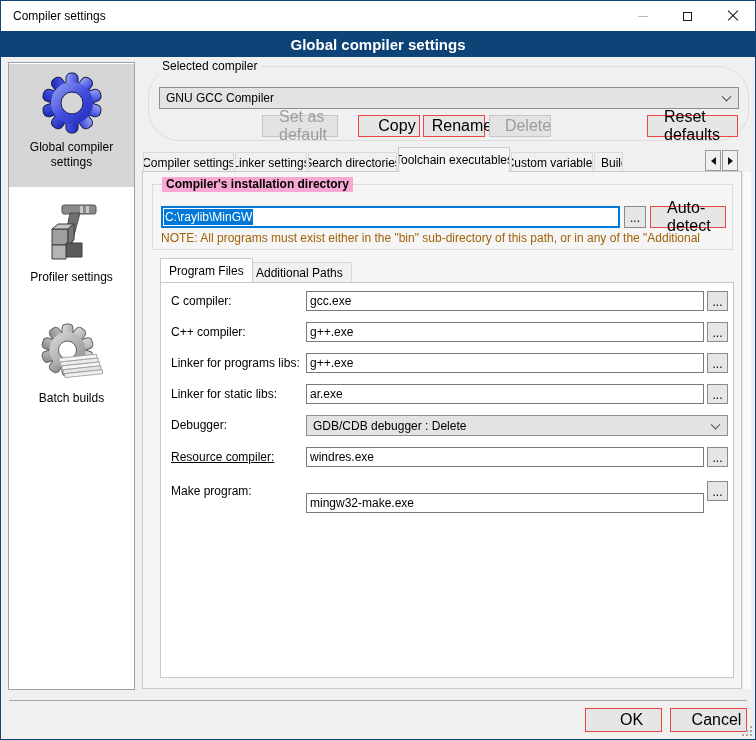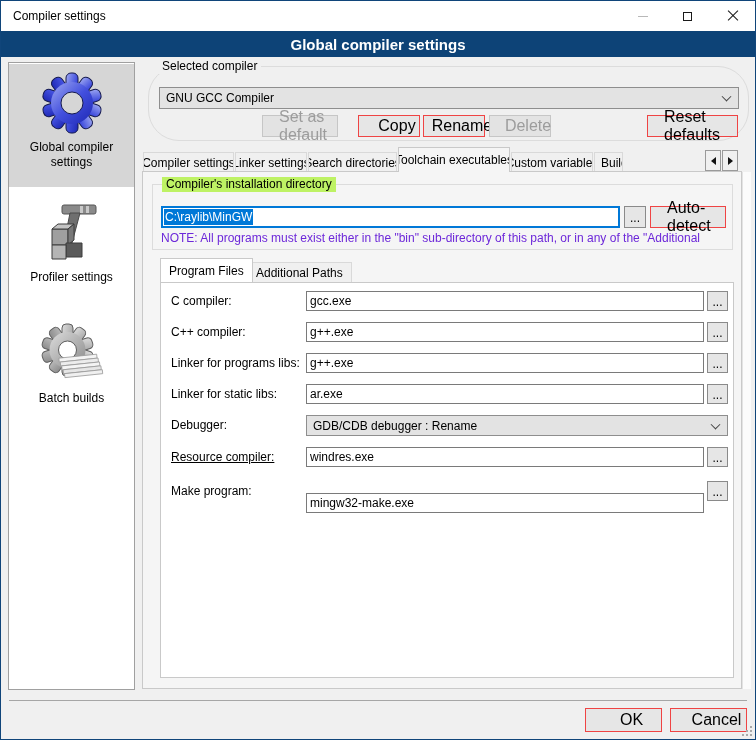--- a/index.html
+++ b/index.html
@@ -31,21 +31,21 @@
              background:#fff; border:1px solid #a0a0a0; }
   .side-item { position:absolute; left:0; right:0; text-align:center; }
   .side-item.selected { background:#d6d6d6; }
   .side-item .icon-wrap { display:block; margin:0 auto; }
   .side-label { display:block; line-height:15px; padding:2px 6px 6px; }
 
   
   .groupbox { position:absolute; border:1px solid #dcdcdc; }
   .legend { position:absolute; top:-8px; left:9px; padding:0 4px; line-height:15px; }
   .legend.on-dialog { background:#f0f0f0; }
-  .legend.on-page { background:#bef264; }
+  .legend.on-page { background:#f9a8d4;font-weight:bold; }
 
   
   .grp-compiler { left:147px; top:65px; width:601px; height:75px;border-radius:31px; }
   .combo { background:#e3e3e3; border:1px solid #8e8e8e; display:flex; align-items:center;
            padding-left:6px; position:absolute; }
   .combo-main { left:10px; top:20px; width:580px; height:22px; }
   .chev { position:absolute; right:8px; top:50%; width:7px; height:7px; border-right:1px solid #444;
           border-bottom:1px solid #444; transform:translateY(-70%) rotate(45deg); }
 
   .btn { position:absolute; height:22px; background:#e6e6e6; border:1px solid #ef4444;
@@ -79,21 +79,21 @@
   .grp-install { left:9px; top:12px; width:581px; height:66px; }
   .path-input { position:absolute; left:8px; top:21px; width:459px; height:22px; background:#fff;
                 border:1px solid #0078d7; box-shadow:inset 0 0 0 1px #0078d7;
                 display:flex; align-items:center; padding-left:2px;text-align:right; }
   .path-sel { background:#0078d7; color:#fff; padding:1px 1px; }
   .mini-btn { position:absolute; width:22px; height:22px; background:#e6e6e6; border:1px solid #8a8a8a;
               display:flex; align-items:flex-end; justify-content:center; line-height:10px; padding-bottom:4px; }
   .b-browse-path { left:471px; top:21px; }
   .b-autodetect { left:497px; top:21px; width:76px; height:22px; }
   .note { position:absolute; left:8px; top:46px; width:585px; white-space:nowrap; overflow:hidden;
-          color:#6d28d9; }
+          color:#a16207; }
 
   
   .subtab { position:absolute; background:#f0f0f0; border:1px solid #d9d9d9; border-bottom:none;
             height:20px; top:90px; display:flex; align-items:center; padding:0 8px; white-space:nowrap; }
   .subtab.active { background:#ffffff; height:24px; top:86px; z-index:3; border-color:#c9c9c9; }
   .st0 { left:17px; } .st1 { left:104px; }
   .inner-page { position:absolute; left:17px; top:110px; width:574px; height:396px;
                 background:#fff; border:1px solid #c9c9c9; z-index:2; }
 
   
@@ -266,21 +266,21 @@
       <span class="frm-label" style="top:70px;">Linker for programs libs:</span>
       <input class="frm-input" style="top: 70px;" value="g++.exe">
       <div class="frm-dots" style="top:70px;">...</div>
 
       <span class="frm-label" style="top:101px;">Linker for static libs:</span>
       <input class="frm-input" style="top: 101px;" value="ar.exe">
       <div class="frm-dots" style="top:101px;">...</div>
 
       <span class="frm-label" style="top:132px;">Debugger:</span>
       <div class="combo frm-combo" style="top:132px;">
-        <span>GDB/CDB debugger : Rename</span>
+        <span>GDB/CDB debugger : Delete</span>
         <span class="chev"></span>
       </div>
 
       <span class="frm-label" style="top:164px;text-decoration:underline;">Resource compiler:</span>
       <input class="frm-input" style="top: 164px;" value="windres.exe">
       <div class="frm-dots" style="top:164px;">...</div>
 
       <span class="frm-label" style="top:198px;">Make program:</span>
       <input class="frm-input" style="top: 210px;" value="mingw32-make.exe">
       <div class="frm-dots" style="top:198px;">...</div>

